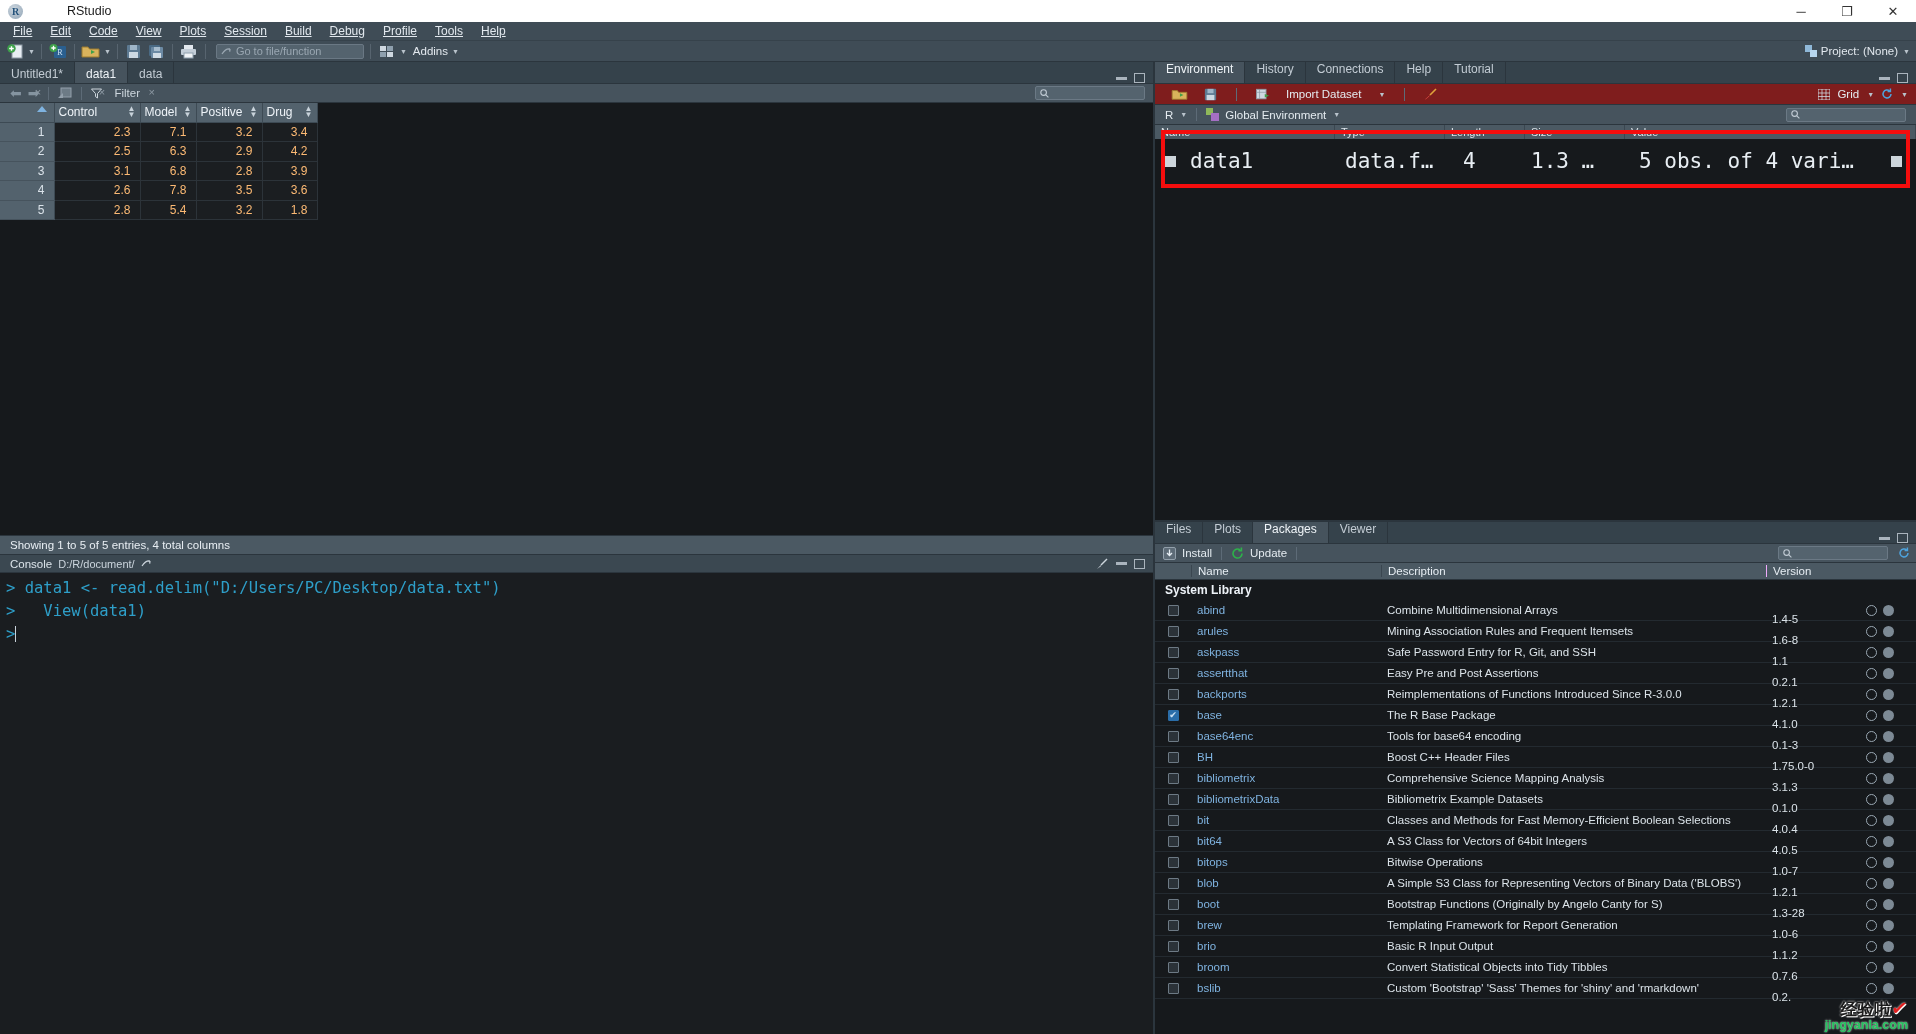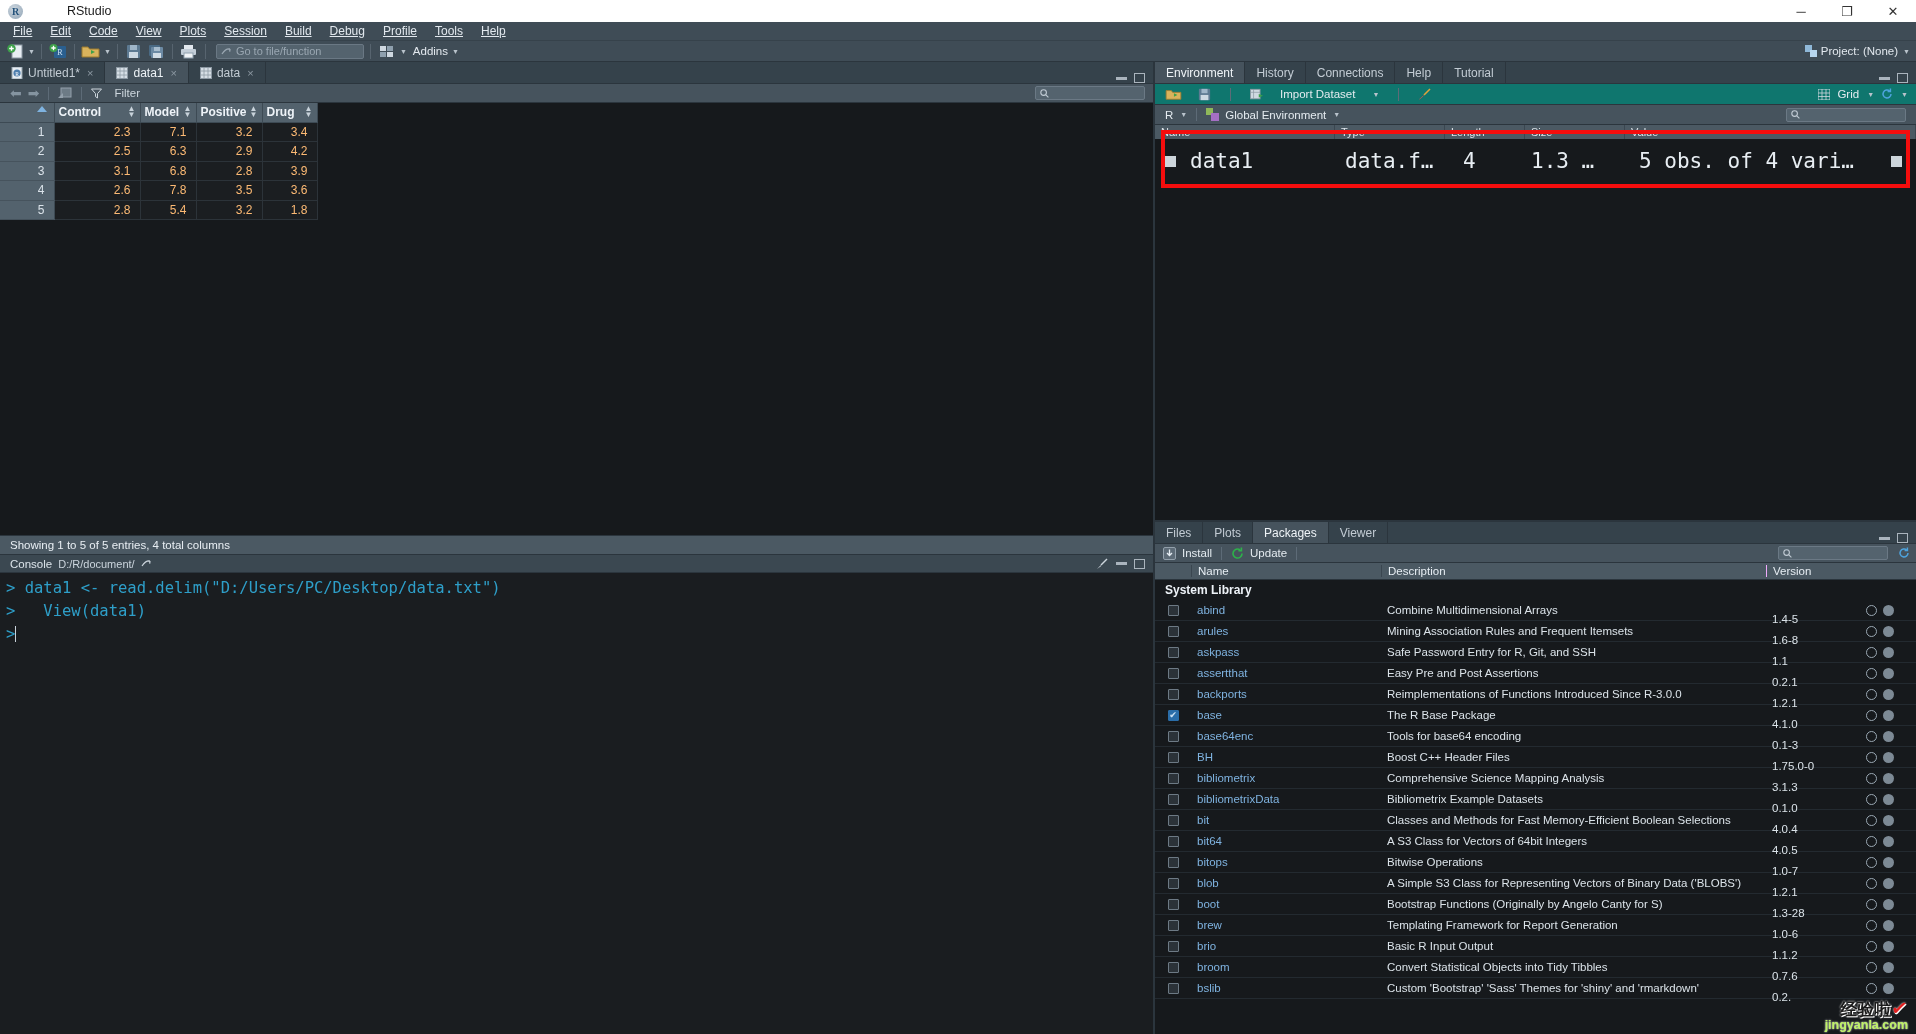--- a/index.html
+++ b/index.html
@@ -68,20 +68,21 @@
   .col-right { width: 761px; display: flex; flex-direction: column; }
   
   .panel-tabs {
     height: 22px; background: #35424b; display: flex; align-items: flex-end;
     position: relative; border-bottom: 1px solid #2b353d;
   }
   .ptab {
     height: 21px; padding: 0 11px; display: flex; align-items: center; gap: 5px;
     font-size: 12px; color: #c3ccd4; border-right: 1px solid #2b353d;
     background: #35424b;
+    flex-direction: column;
   }
   .ptab.active { background: #46535d; color: #eef3f7; }
   .ptab .x { font-size: 11px; color: #8d99a3; margin-left: 2px; }
   .panel-ctl { margin-left: auto; display: flex; align-items: center;
                gap: 7px; padding-right: 8px; }
   .min-ico { width: 11px; height: 3px; background: #aab4bd; }
   .max-ico { width: 11px; height: 10px; border: 1.5px solid #aab4bd; }
   
   .dv-toolbar {
     height: 19px; background: #46535d; display: flex; align-items: center;
@@ -94,21 +95,21 @@
   .dv-search {
     margin-left: auto; margin-right: 8px; width: 110px; height: 14px;
     background: #54636e; border: 1px solid #6b7985; border-radius: 2px;
     display: flex; align-items: center; padding-left: 4px; color: #9aa7b2;
     font-size: 10px;
   }
   .dv-grid-wrap { flex: 1; background: #16191c; overflow: hidden;
                   position: relative; }
   table.dv { border-collapse: collapse; table-layout: fixed; }
   table.dv th {
-    background: #53626d; color: #eef3f8; font-size: 12px; font-weight: 700;
+    background: #53626d; color: #eef3f8; font-size: 12px; font-weight: 400;
     height: 19px; border-right: 1px solid #3d4a54; border-bottom: 1px solid #3d4a54;
     text-align: left; padding: 0 4px; position: relative;
   }
   table.dv th.rownumhdr { width: 54px; text-align: right; padding-right: 8px; }
   table.dv td {
     height: 19.5px; font-size: 12px; border-right: 1px solid #2c3339;
     border-bottom: 1px solid #2c3339; text-align: right; padding-right: 9px;
     color: #fdba74; background: #1b1e21;
   }
   table.dv td.rownum {
@@ -136,22 +137,22 @@
     flex: 1; background: #1a1d20; padding: 4px 0 0 6px; overflow: hidden;
     font-family: "DejaVu Sans Mono", monospace; font-size: 15.5px;
     line-height: 23px; color: #2e9fc9;
   }
   .console-line { white-space: pre; }
   .prompt { color: #2e9fc9; }
   .caret-blink { display: inline-block; width: 1px; height: 16px;
                  background: #c8d2da; vertical-align: -3px; }
   
   .env-toolbar {
-    height: 21px; background: #0f766e; display: flex; align-items: center;
-    gap: 16px; padding-left: 10px; border-bottom: 1px solid #2b353d;
+    height: 21px; background: #7f1d1d; display: flex; align-items: center;
+    gap: 16px; padding-left: 16px; border-bottom: 1px solid #2b353d;
     font-size: 11.5px; color: #e4ebf0;
   }
   .env-secondbar {
     height: 20px; background: #46535d; display: flex; align-items: center;
     gap: 6px; padding-left: 10px; border-bottom: 1px solid #2b353d;
     font-size: 11.5px; color: #e4ebf0;
   }
   .env-search {
     margin-left: auto; margin-right: 10px; width: 120px; height: 14px;
     background: #54636e; border: 1px solid #6b7985; border-radius: 2px;
@@ -220,21 +221,21 @@
   .globe { width: 11px; height: 11px; border-radius: 50%;
            border: 1.2px solid #9aa8b3; }
   .xdot { width: 11px; height: 11px; border-radius: 50%; background: #7d8a95; }
   
   .watermark {
     position: absolute; right: 8px; bottom: 2px; text-align: right;
     line-height: 1.05; pointer-events: none;
   }
   .wm-top { font-size: 17px; font-weight: bold; color: #1c1c1c;
             text-shadow: 0 0 2px #fff, 1px 1px 0 #fff; }
-  .wm-bot { font-size: 12.5px; font-weight: bold; color: #bef264;
+  .wm-bot { font-size: 12.5px; font-weight: bold; color: #22c55e;
             text-shadow: 0 0 2px #fff; }
   .wm-check { color: #e02020; font-size: 20px; font-weight: bold;
               display: inline-block; transform: rotate(8deg); }
 </style>
 </head>
 <body>
 
 <div class="titlebar">
   <div class="rlogo">R</div>
   <div class="wintitle">RStudio</div>

